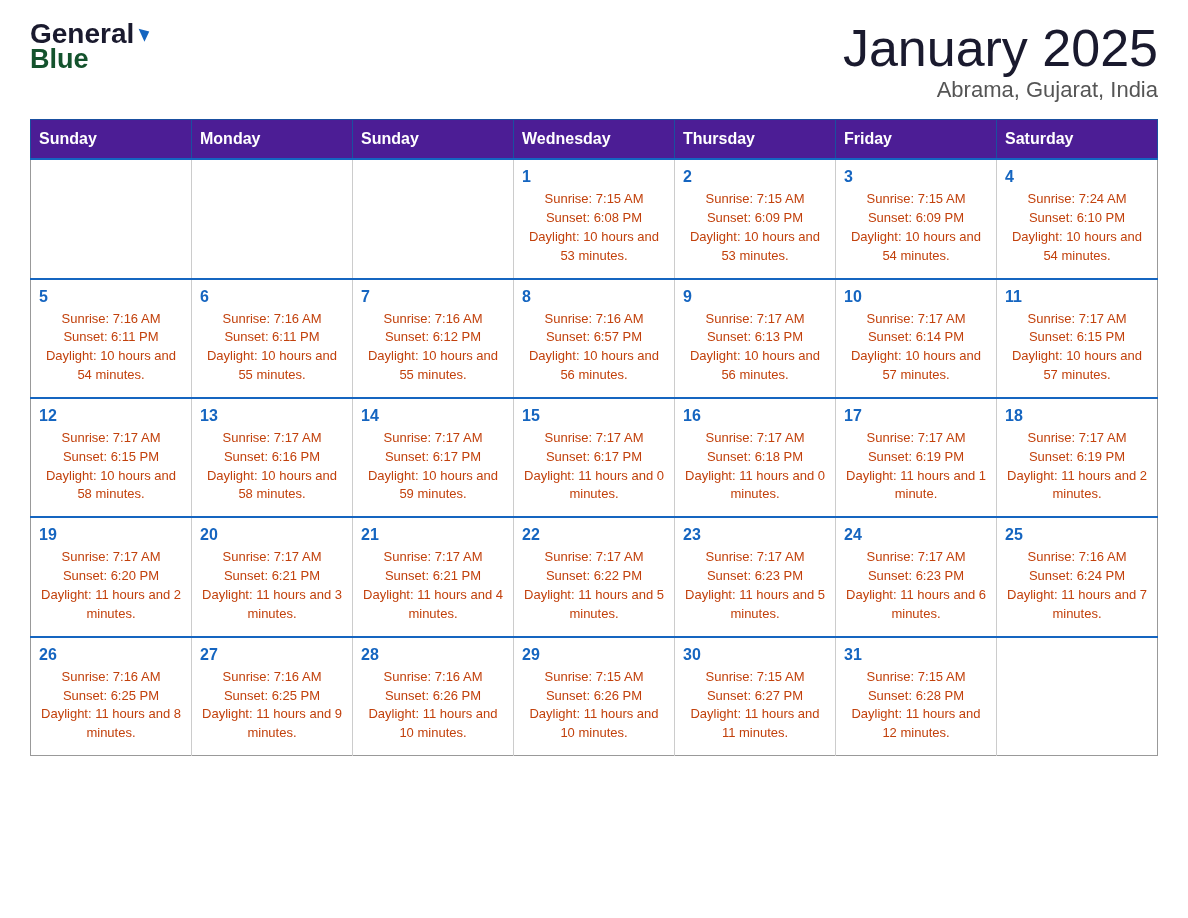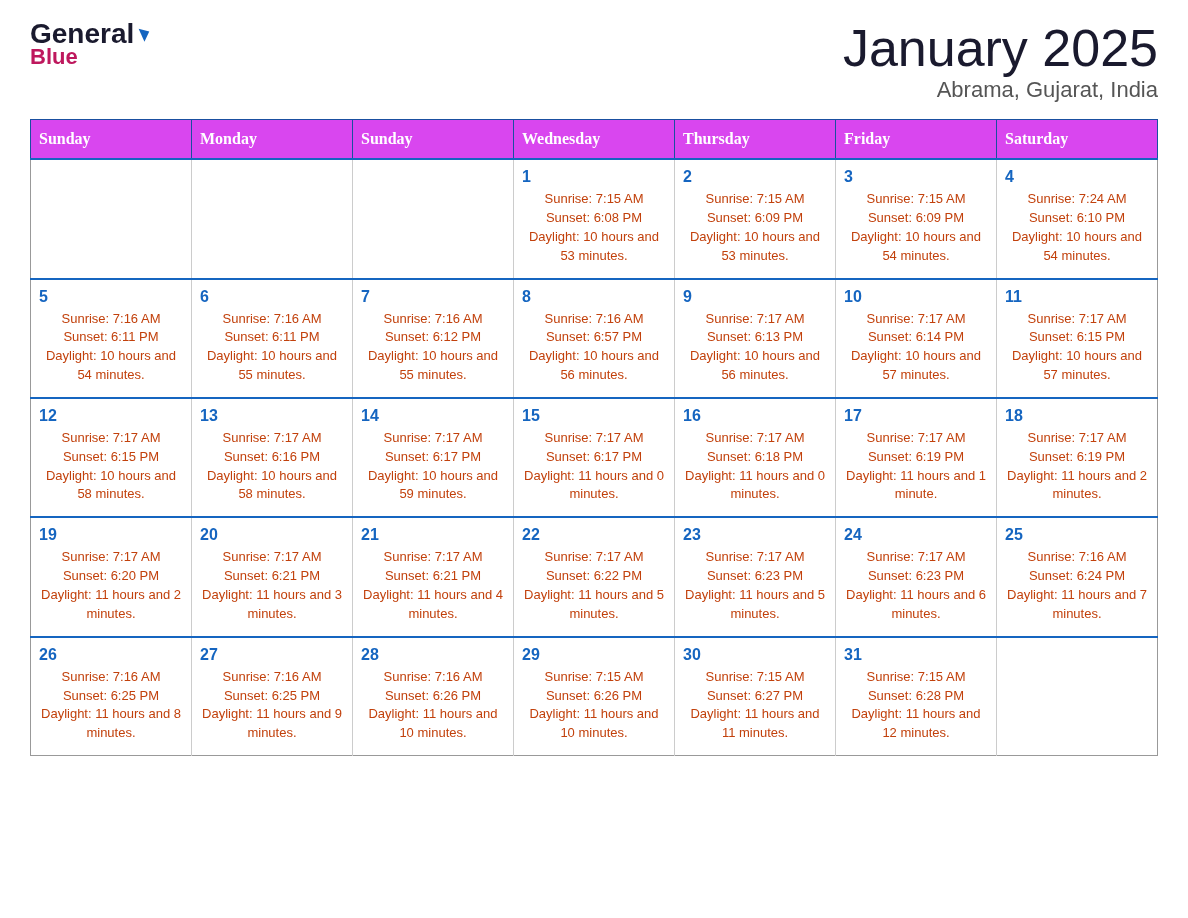--- a/index.html
+++ b/index.html
@@ -22,23 +22,23 @@
       flex-direction: column;
       align-items: flex-start;
     }
     .logo-text {
       font-size: 28px;
       font-weight: bold;
       color: #1a1a2e;
       line-height: 1;
     }
     .logo-line2 {
-      font-size: 22px;
+      font-size: 27px;
       font-weight: bold;
-      color: #be185d;
+      color: #14532d;
       margin-top: -4px;
     }
     .title-section {
       text-align: right;
     }
     .month-title {
       font-size: 52px;
       font-weight: normal;
       color: #1a1a2e;
       line-height: 1.1;
@@ -47,22 +47,21 @@
     .location {
       font-size: 22px;
       color: #555;
     }
     .calendar {
       width: 100%;
       border-collapse: collapse;
       border: 1px solid #999;
     }
     .calendar thead tr {
-      background-color: #d946ef;
-      font-family: Liberation Serif, serif;
+      background-color: #4c1d95;
     }
     .calendar thead th {
       color: #fff;
       font-size: 16px;
       font-weight: bold;
       padding: 10px 8px;
       text-align: left;
       border: 1px solid #1a4fa0;
     }
     .calendar tbody tr {

